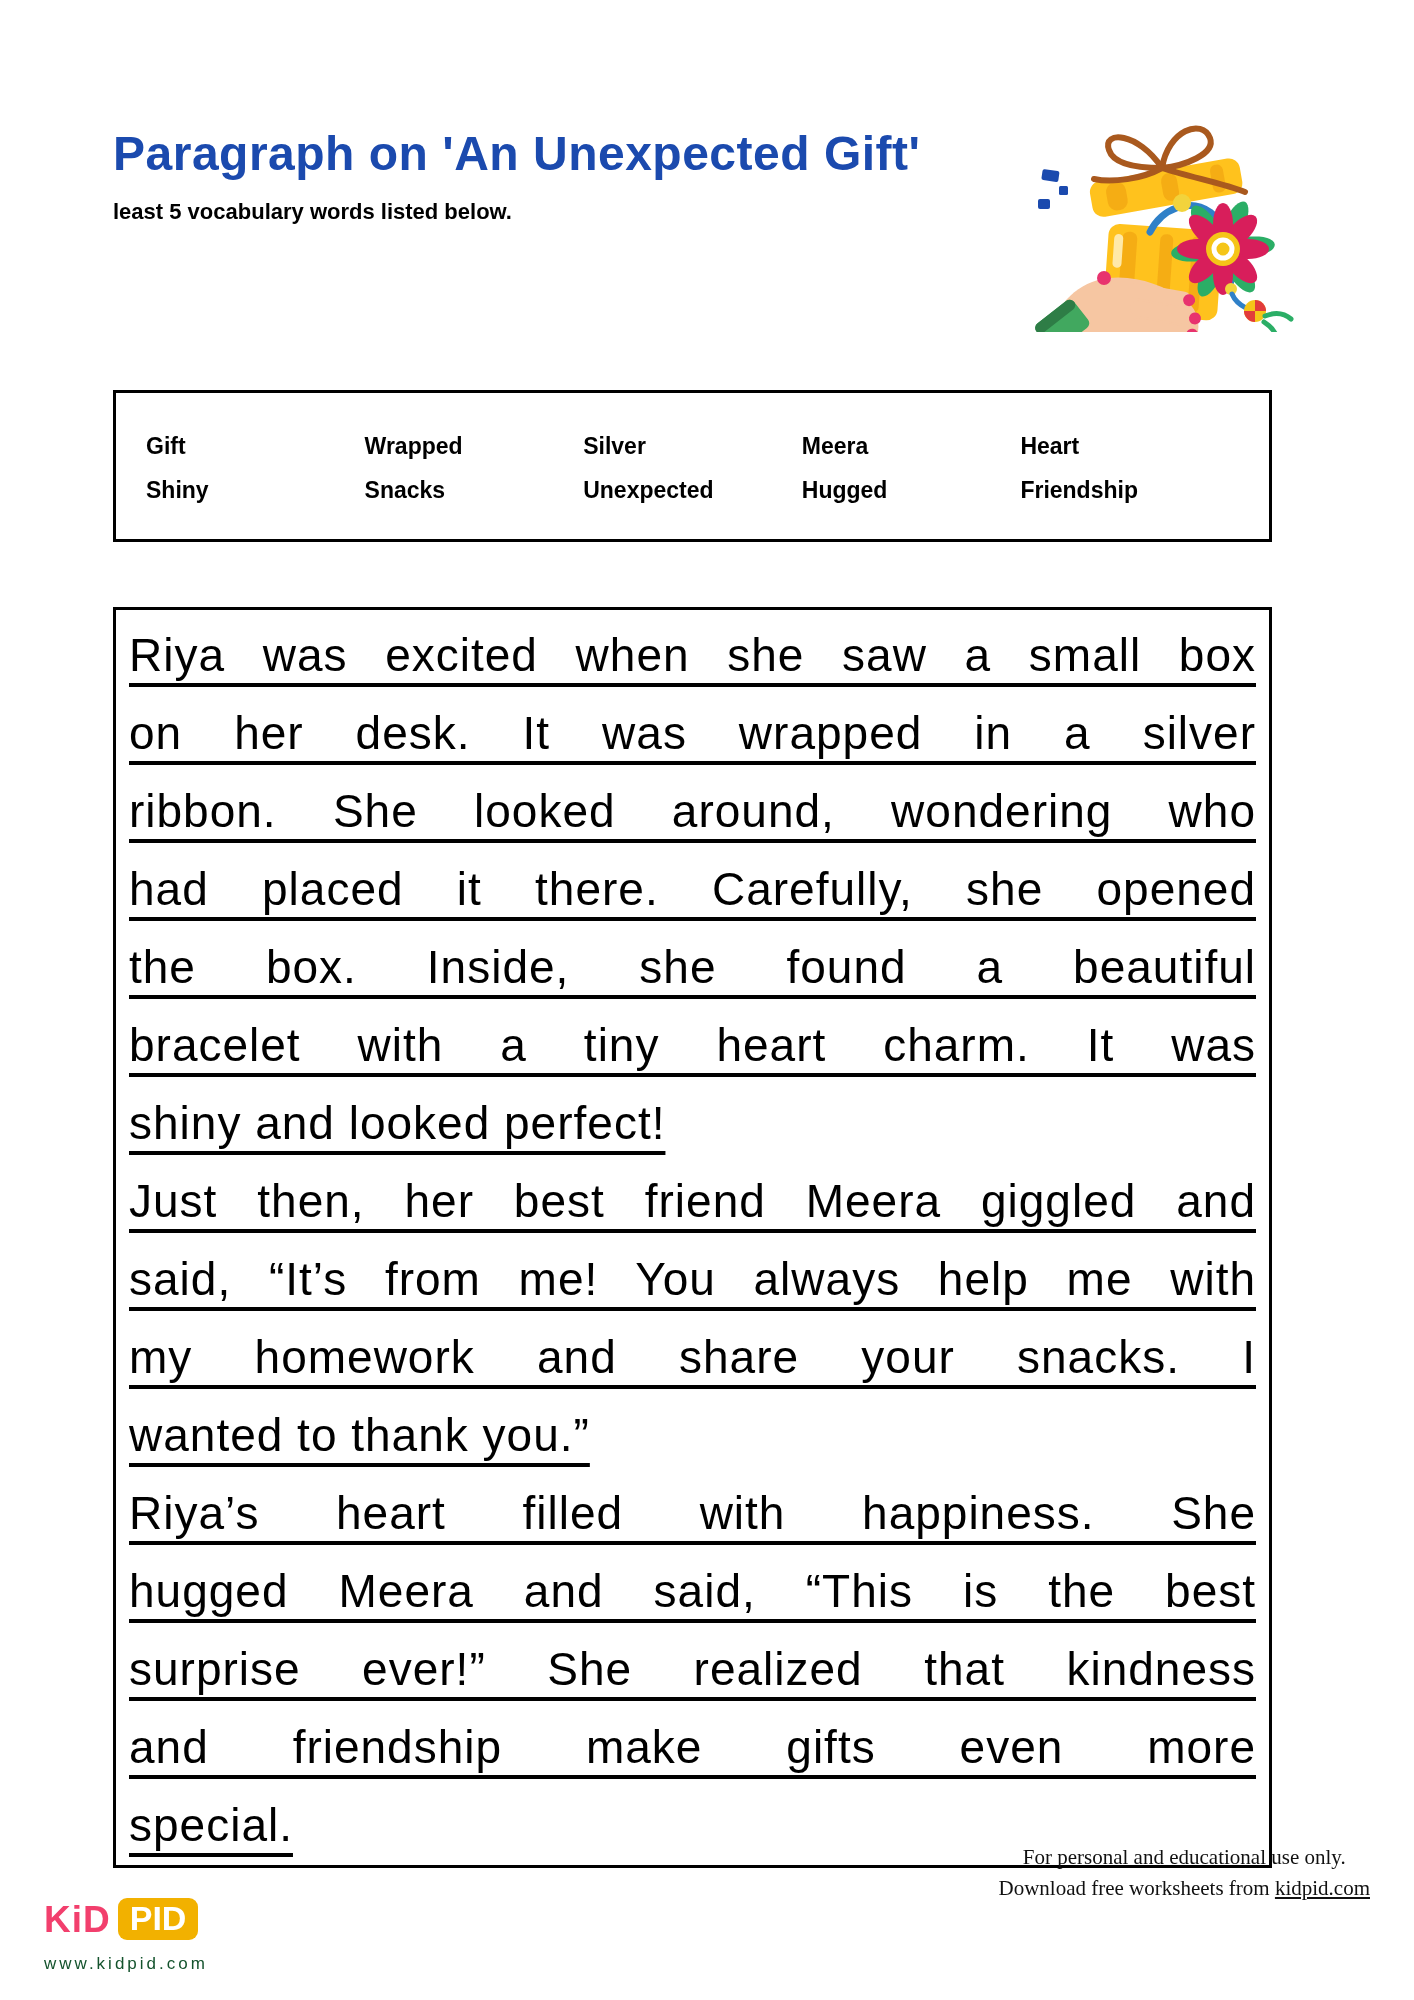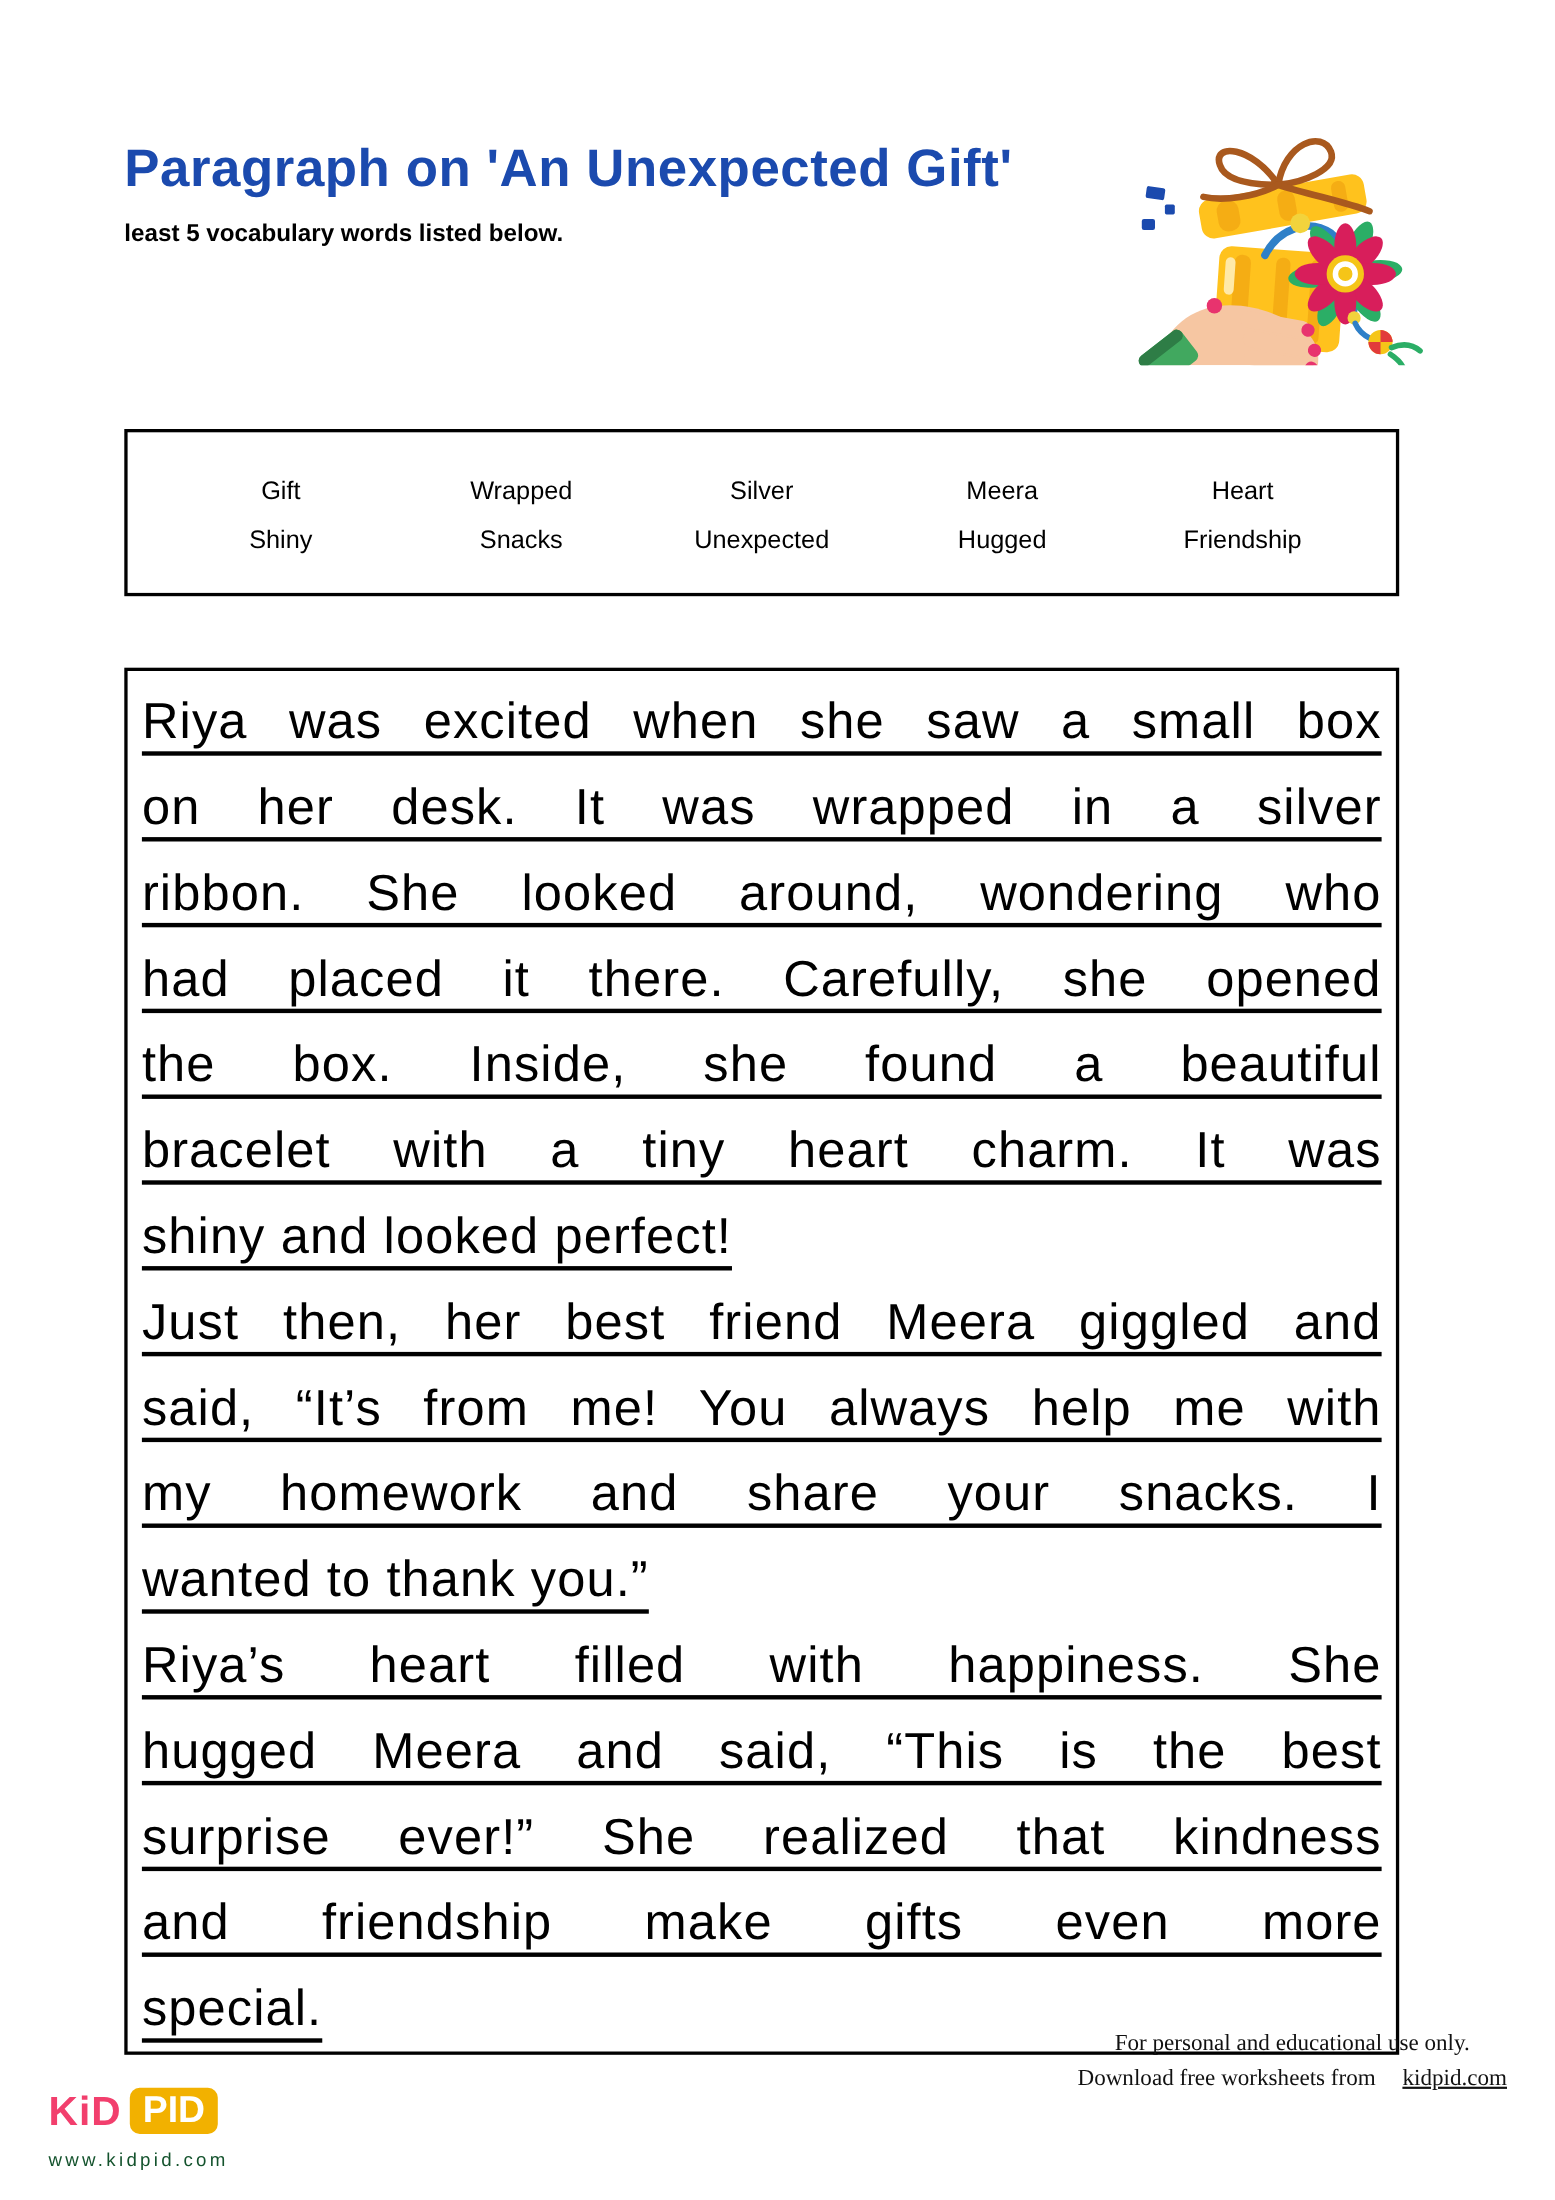--- a/index.html
+++ b/index.html
@@ -21,21 +21,21 @@
   .illu { position:absolute; left:1032px; top:82px; width:265px; height:250px; }
   .illu svg { width:100%; height:100%; display:block; }
 
   .vocab-box {
     position:absolute; left:113px; top:390px; width:1159px; height:152px;
     border:3px solid #000; background:#fff;
     display:flex; flex-direction:column; justify-content:center; gap:17px;
     padding:6px 30px 2px 30px;
   }
   .vocab-row { display:flex; }
-  .vocab-row .vword { flex:1; text-align:center; font-size:23px; font-weight:400; }
+  .vocab-row .vword { flex:1; font-size:23px; font-weight:700; }
 
   .para-box {
     position:absolute; left:113px; top:607px; width:1159px; height:1261px;
     border:3px solid #000; background:#fff; padding:6px 13px 0 13px; overflow:hidden;
   }
   .pline {
     display:block; height:78px; line-height:78px; font-size:46px;
     letter-spacing:1px; white-space:nowrap; font-weight:400; color:#000;
   }
   .pline.justify { text-align:justify; text-align-last:justify; white-space:normal; }
@@ -49,21 +49,21 @@
   .logo-pid {
     background:#F2B100; color:#ffffff; font-size:34px; font-weight:800;
     padding:3px 12px 5px 12px; border-radius:9px; line-height:1;
   }
   .logo-site { position:absolute; left:44px; top:1954px; font-size:17px; letter-spacing:3px; color:#14532d; }
 
   .footer-right {
     position:absolute; right:44px; top:1842px; text-align:center;
     font-family:"Liberation Serif", serif; font-size:21px; line-height:31px; color:#111;
   }
-  .footer-right .link { text-decoration:underline; color:#111; cursor:pointer;margin-left:19px; }
+  .footer-right .link { text-decoration:underline; color:#111; cursor:pointer; }
 </style>
 </head>
 <body>
 
 <div class="page">
 
   <h1 class="title">Paragraph on 'An Unexpected Gift'</h1>
 
   <div class="subtitle">
     <div>least 5 vocabulary words listed below.</div>

